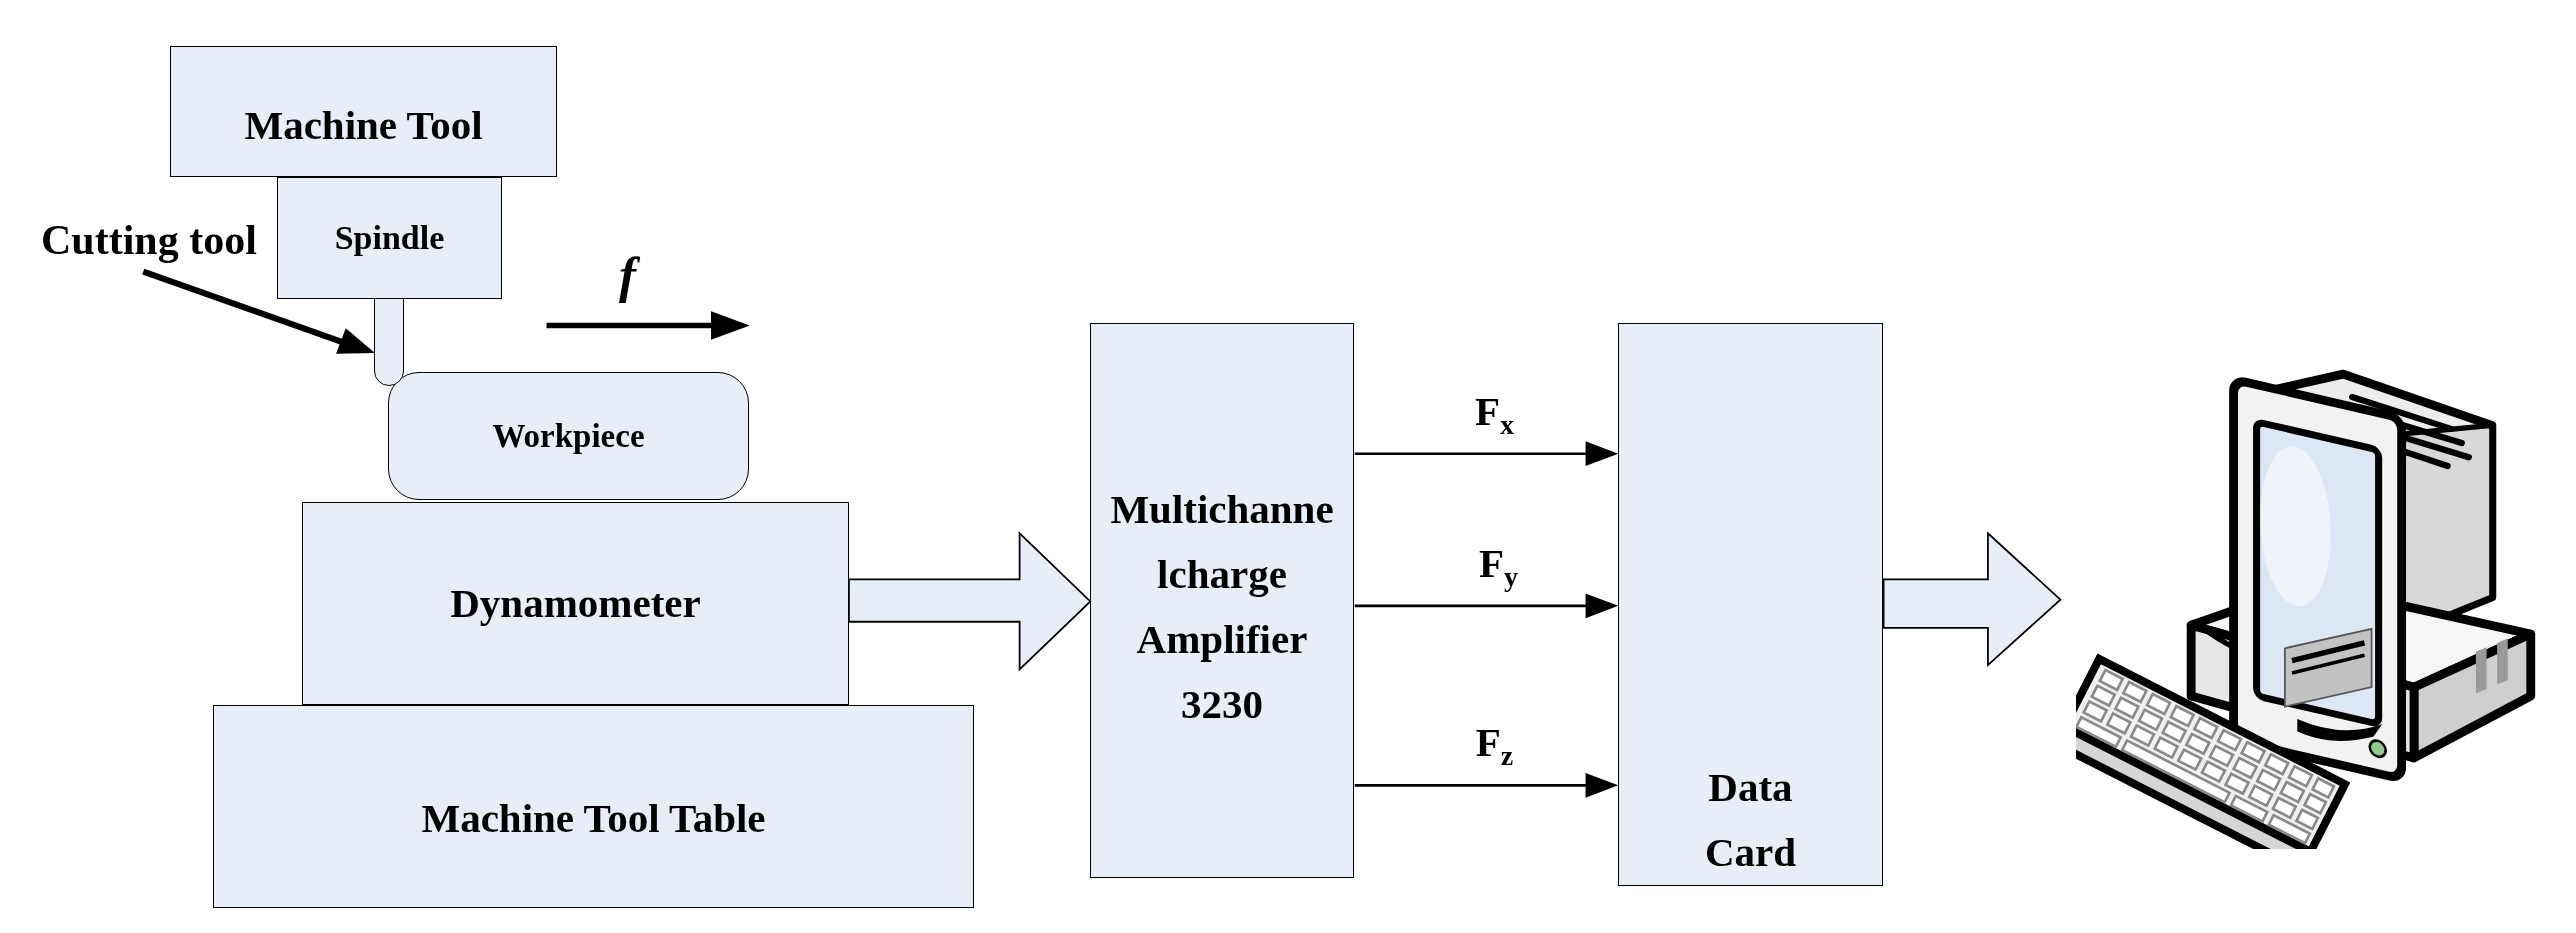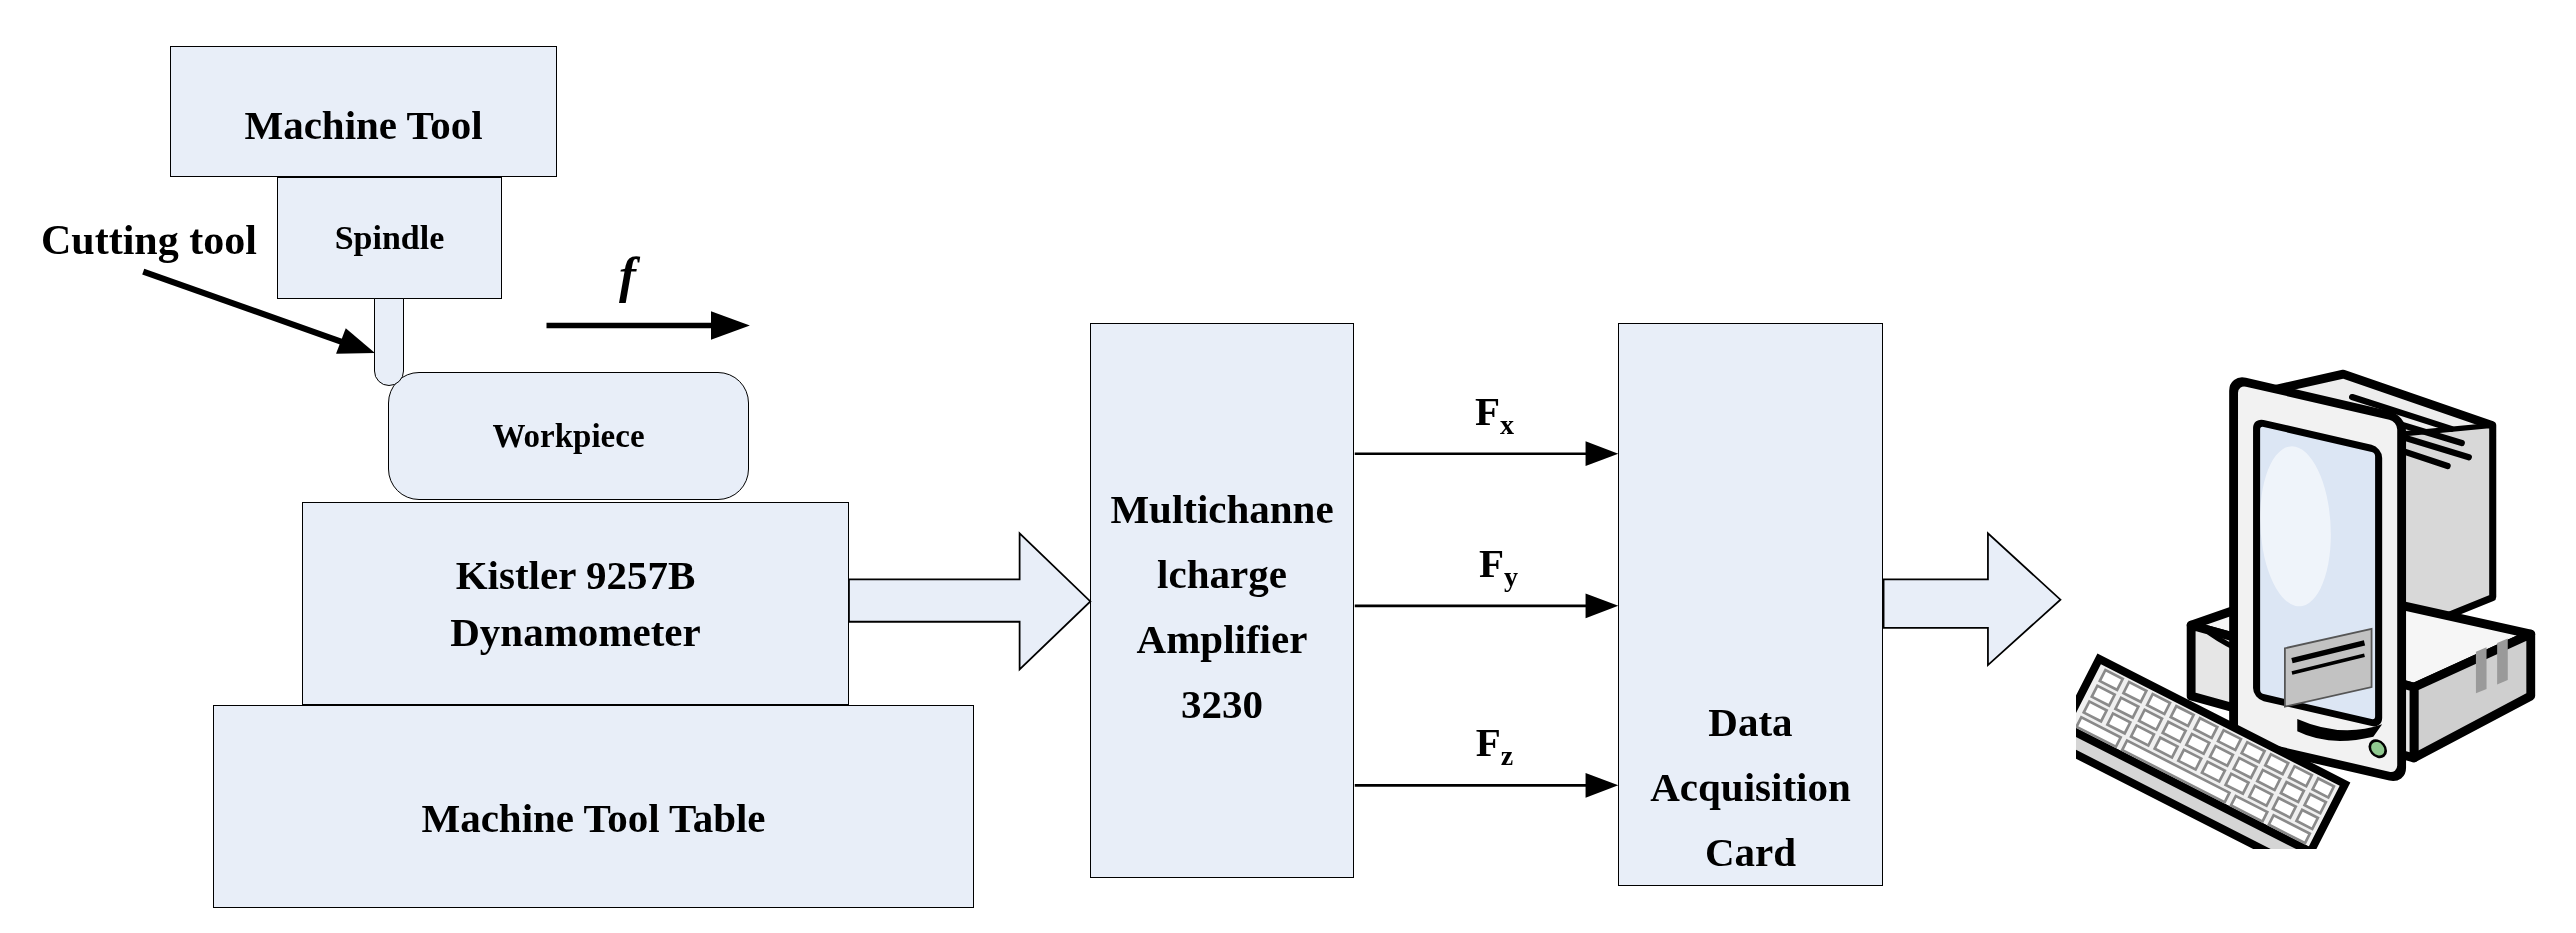--- a/index.html
+++ b/index.html
@@ -42,38 +42,36 @@
     <span>Spindle</span>
   </div>
 
   <div id="cutting-tool-bit"></div>
 
   <div class="box" id="workpiece">
     <span>Workpiece</span>
   </div>
 
   <div class="box" id="dynamometer">
-    <div>Kistler 9257B</div>
     <div>Dynamometer</div>
   </div>
 
   <div class="box" id="machine-tool-table">
     <span>Machine Tool Table</span>
   </div>
 
   <div class="box" id="amplifier">
     <div>Multichanne</div>
     <div>lcharge</div>
     <div>Amplifier</div>
     <div>3230</div>
   </div>
 
   <div class="box" id="daq">
     <div>Data</div>
-    <div>Acquisition</div>
     <div>Card</div>
   </div>
 
   <div class="lbl" id="cutting-tool-label">Cutting tool</div>
   <div class="lbl" id="feed-label">f</div>
 
   <div class="lbl force-lbl" id="force-x-label"><span>F</span><span class="sub">x</span></div>
   <div class="lbl force-lbl" id="force-y-label"><span>F</span><span class="sub">y</span></div>
   <div class="lbl force-lbl" id="force-z-label"><span>F</span><span class="sub">z</span></div>
 

